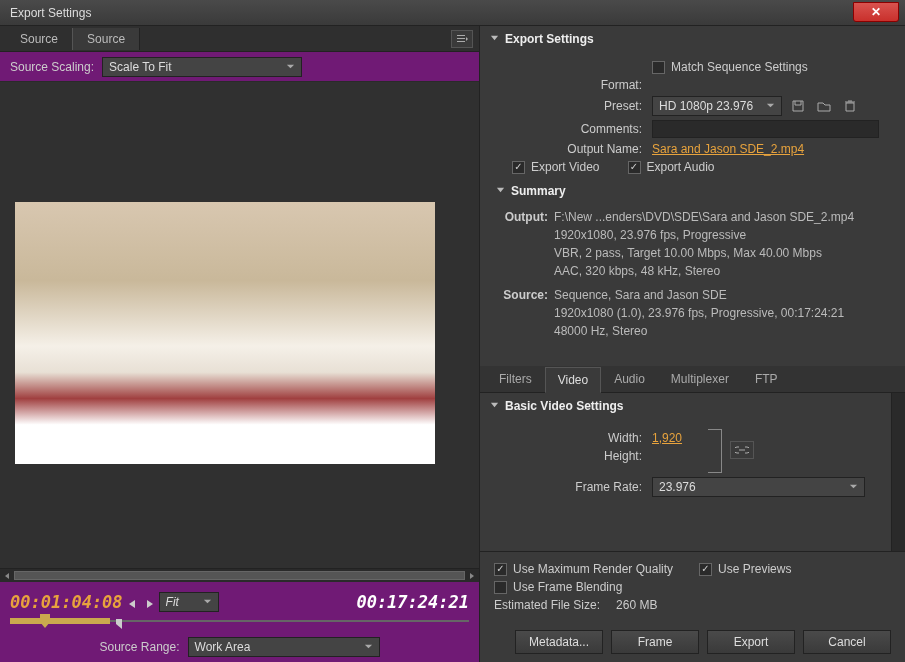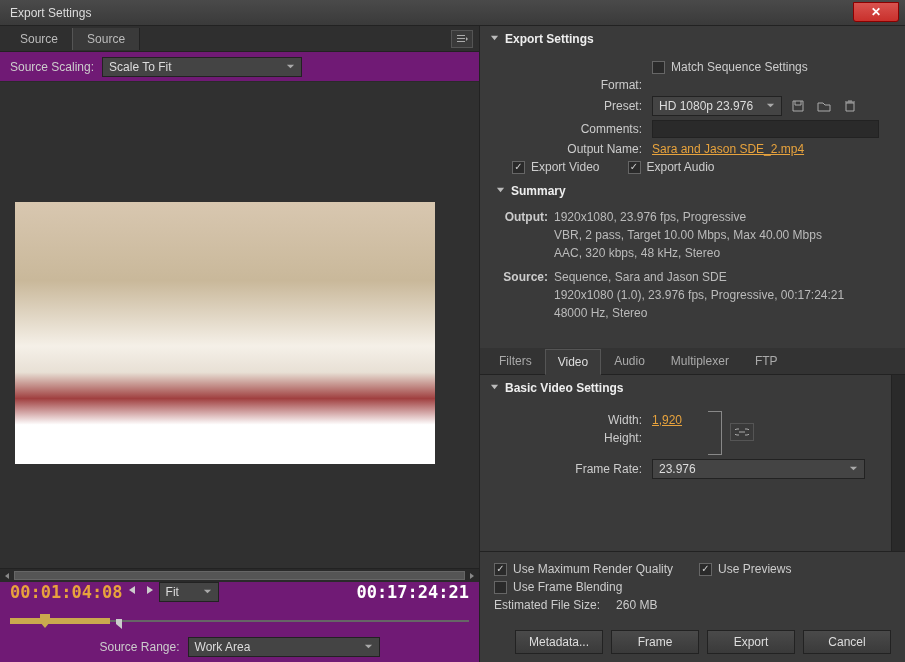--- a/index.html
+++ b/index.html
@@ -26,21 +26,21 @@
 .chev svg { width:9px; height:9px; fill:#aaa; }
 
 .preview-area { flex:1; background:#303030; position:relative; }
 .preview { position:absolute; left:15px; top:120px; width:420px; height:262px; background: linear-gradient(180deg,#d8c7b0 0%,#c9b89a 30%,#f5f0e8 55%,#e8e0d5 65%,#a04040 75%,#fff 85%); }
 
 .scrollbar-h { height: 14px; background:#2a2a2a; border-top:1px solid #222; position:relative;}
 .scrollbar-h .thumb { position:absolute; left:14px; right:14px; top:2px; bottom:2px; background:#555; border:1px solid #666;}
 .scrollbar-h .arr { position:absolute; width:14px; height:14px; top:0; display:flex;align-items:center;justify-content:center;}
 .scrollbar-h .arr.l{left:0;} .scrollbar-h .arr.r{right:0;}
 
-.timerow { height: 30px; display:flex; align-items:flex-start; padding:0 10px; gap:1px;}
+.timerow { height: 30px; display:flex; align-items:flex-end; padding:0 10px; gap:1px;font-style:italic;}
 .tc-in { color:#e8a33d; font-family: monospace; font-size:17px; font-weight:bold; }
 .tc-dur { color:#fff; font-family: monospace; font-size:17px; font-weight:bold; margin-left:auto; }
 .play-btns { display:flex; gap:2px; }
 .pbtn { width:16px; height:16px; display:flex;align-items:center;justify-content:center;}
 .fit-dd { width:60px; }
 
 .timeline { height: 20px; padding: 0 10px; position:relative; }
 .tl-track { height:2px; background:#666; margin-top:8px; position:relative;}
 .tl-range { position:absolute; left:0; width:100px; height:6px; top:-2px; background:#caa94e;}
 .tl-head { position:absolute; left:30px; top:-6px; width:10px; height:14px; }
@@ -253,20 +253,21 @@
           <div class="section-hdr" style="padding-left:16px">
             <span class="tri"><svg viewBox="0 0 10 10">
                   <path d="M1 2l4 5 4-5z"></path>
                 </svg></span>
             <span>Summary</span>
           </div>
           <div class="summary-block">
             <div class="srow">
               <div class="slabel">Output:</div>
               <div class="stext">
+                <div>F:\New ...enders\DVD\SDE\Sara and Jason SDE_2.mp4</div>
                 <div>1920x1080, 23.976 fps, Progressive</div>
                 <div>VBR, 2 pass, Target 10.00 Mbps, Max 40.00 Mbps</div>
                 <div>AAC, 320 kbps, 48 kHz, Stereo</div>
               </div>
             </div>
             <div class="srow">
               <div class="slabel">Source:</div>
               <div class="stext">
                 <div>Sequence, Sara and Jason SDE</div>
                 <div>1920x1080 (1.0), 23.976 fps, Progressive, 00:17:24:21</div>

